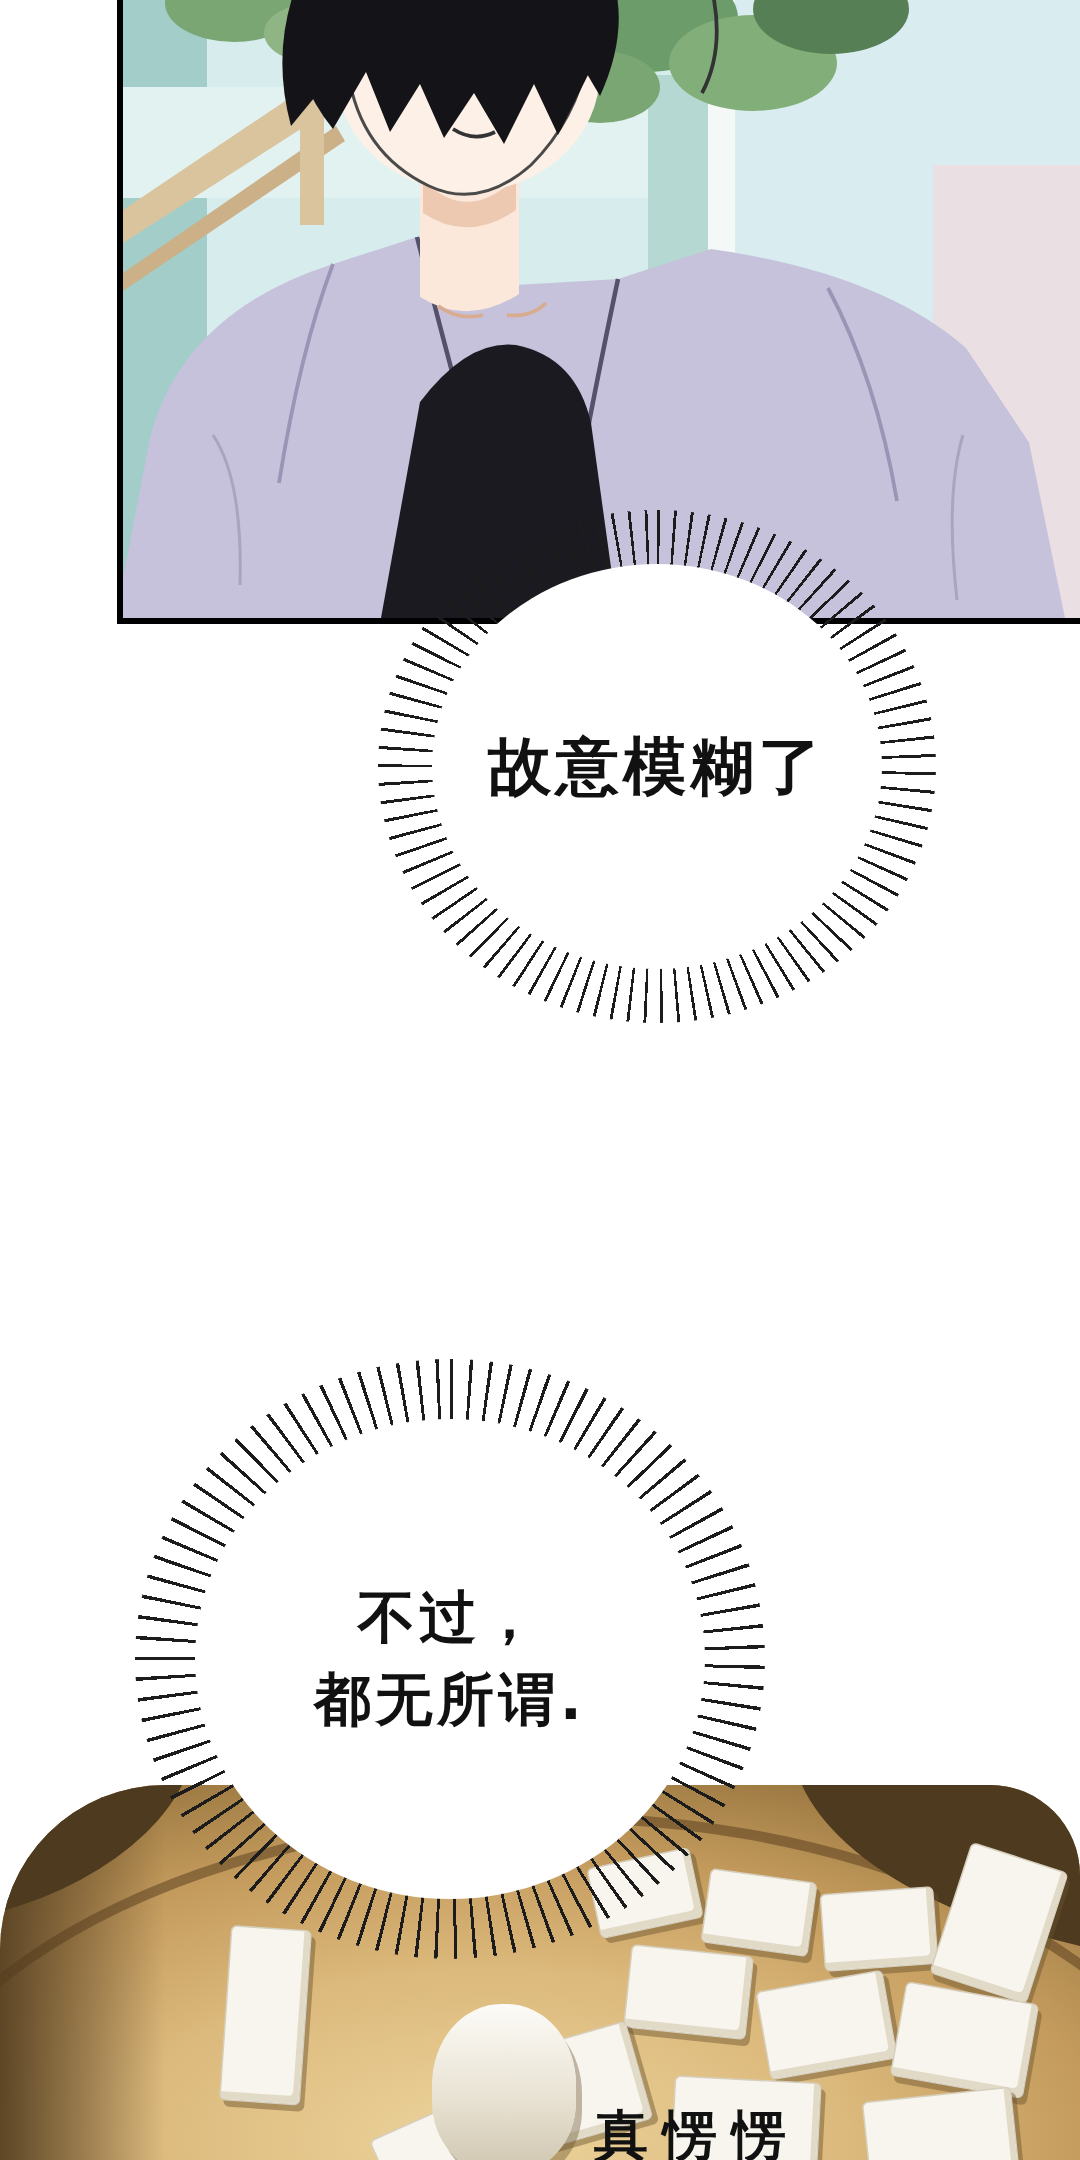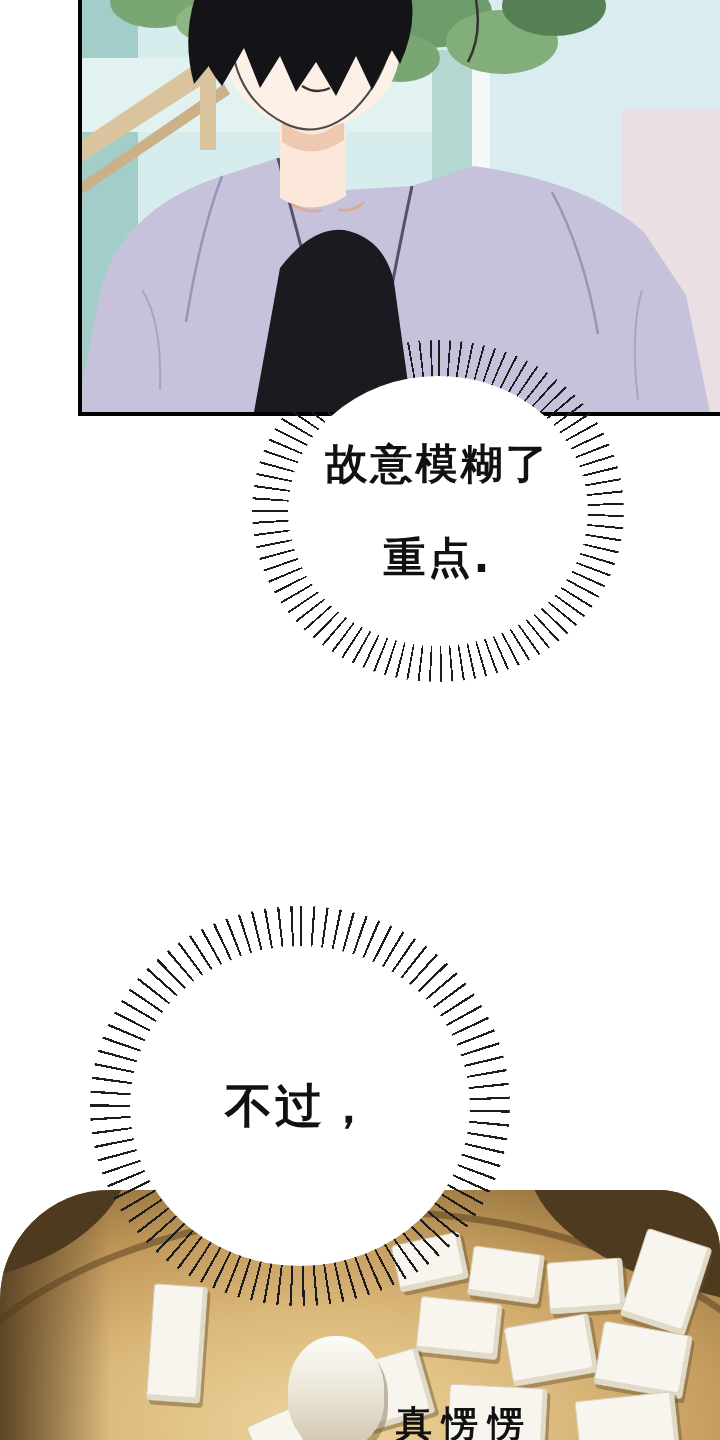--- a/index.html
+++ b/index.html
@@ -17,21 +17,21 @@
        background:repeating-conic-gradient(#1c1c1c 0deg 0.65deg, transparent 0.65deg 3.8deg);}
   .burst .bubble{position:absolute;border-radius:50%;background:#ffffff;
        display:flex;flex-direction:column;align-items:center;justify-content:center;
        text-align:center;color:#111;font-weight:600;letter-spacing:3px;}
   .burst .bubble span{display:block;line-height:1.45;}
 
   #burst1{left:252px;top:340px;width:372px;height:342px;z-index:3;}
   #burst1 .bubble{inset:36px;font-size:42px;gap:33px;}
 
   #burst2{left:90px;top:906px;width:420px;height:400px;z-index:3;}
-  #burst2 .bubble{inset:40px;font-size:47px;}
+  #burst2 .bubble{inset:40px;font-size:38px;}
 
   
   #scene{position:absolute;left:0;top:1190px;width:720px;height:250px;z-index:1;overflow:hidden;
      border-radius:110px 60px 0 0;
      background:radial-gradient(ellipse 95% 130% at 45% 95%,
         #ecd49c 0%, #dcb97c 35%, #c39a5c 60%, #97753f 82%, #6a4f2a 100%);}
   #table-rim{position:absolute;left:-90px;top:18px;width:900px;height:520px;border-radius:50%;
      border:7px solid rgba(84,58,27,.5);}
   .corner{position:absolute;background:#4e3a1f;}
   #corner-tl{left:-70px;top:-55px;width:210px;height:125px;transform:rotate(-18deg);border-radius:0 0 70% 10%;}
@@ -120,21 +120,20 @@
         <path d="M 118 -6 Q 98 42 112 94 L 140 60 L 132 -6 Z" fill="#141418"></path>
         <path d="M 326 -6 Q 338 30 318 74 L 298 40 L 310 -6 Z" fill="#141418"></path>
       </g>
     </svg>
   </div>
 
   <div id="burst1" class="burst">
     <div class="rays"></div>
     <div class="bubble">
       <span>故意模糊了</span>
-      <span>重点.</span>
     </div>
   </div>
 
   <div id="scene">
     <div id="table-rim"></div>
     <div id="edge-left"></div>
     <div id="corner-tl" class="corner"></div>
     <div id="corner-tr" class="corner"></div>
 
     <div class="tile" style="left:150px;top:95px;width:52px;height:115px;transform:rotate(4deg);"></div>
@@ -149,18 +148,19 @@
     <div class="tile" style="left:448px;top:196px;width:96px;height:70px;transform:rotate(3deg);"></div>
     <div class="tile" style="left:578px;top:206px;width:98px;height:72px;transform:rotate(-6deg);"></div>
     <div class="tile" style="left:255px;top:218px;width:80px;height:60px;transform:rotate(-24deg);"></div>
     <div id="cup" style="left:288px;top:146px;width:96px;height:112px;"></div>
   </div>
 
   <div id="burst2" class="burst">
     <div class="rays"></div>
     <div class="bubble">
       <span>不过，</span>
+      <span>都无所谓.</span>
     </div>
   </div>
 
   <div id="caption">真愣愣</div>
 
 </div>
 
 </body></html>

